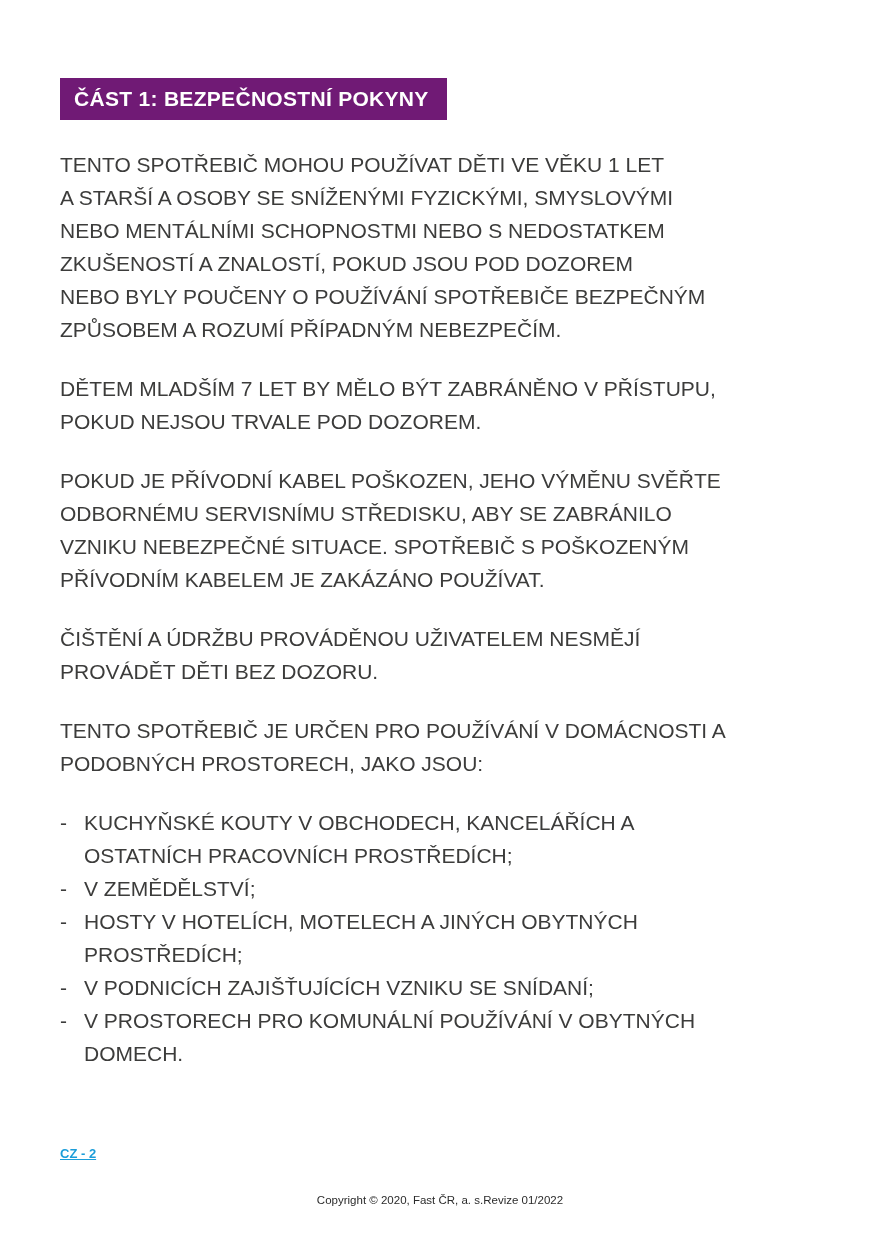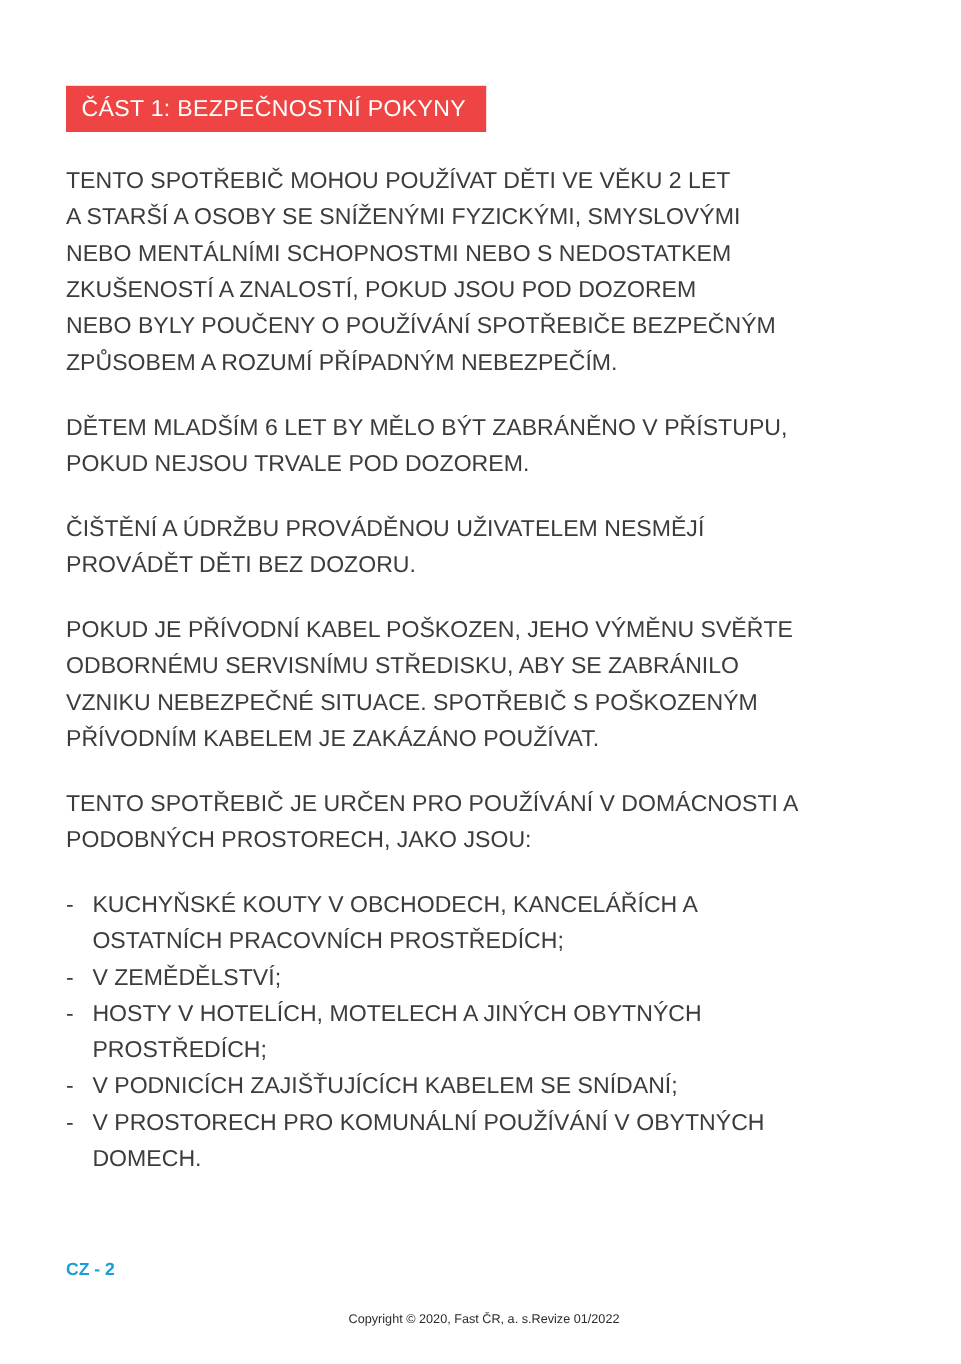--- a/index.html
+++ b/index.html
@@ -20,24 +20,24 @@
     box-sizing: border-box;
   }
   .content {
     position: absolute;
     left: 60px;
     right: 54px;
     top: 78px;
   }
   .section-badge {
     display: inline-block;
-    background: #ef4444;
+    background: #701a75;
     color: #ffffff;
     font-size: 21px;
-    font-weight: normal;
+    font-weight: bold;
     letter-spacing: 0.3px;
     padding: 9px 18px 9px 14px;
     margin: 0 0 28px 0;
     white-space: nowrap;
   }
   .body-text {
     font-size: 21px;
     line-height: 33px;
   }
   .body-text p {
@@ -59,22 +59,23 @@
   }
   .safety-list .item-text {
     flex: 1 1 auto;
     white-space: pre-line;
   }
   .footer-code {
     position: absolute;
     left: 60px;
     top: 1146px;
     color: #1b9dd9;
-    font-size: 16px;
+    font-size: 13px;
     font-weight: bold;
+    text-decoration: underline;
   }
   .footer-row {
     position: absolute;
     left: 60px;
     right: 54px;
     top: 1194px;
     display: flex;
     justify-content: center;
     font-size: 11.5px;
     color: #2b2b2b;
@@ -86,38 +87,38 @@
 <div class="page">
 
   <div class="content">
 
     <div class="section-badge">ČÁST 1: BEZPEČNOSTNÍ POKYNY</div>
 
     <div class="body-text">
 
       <div>
 
-          <p>TENTO SPOTŘEBIČ MOHOU POUŽÍVAT DĚTI VE VĚKU 2 LET
+          <p>TENTO SPOTŘEBIČ MOHOU POUŽÍVAT DĚTI VE VĚKU 1 LET
 A STARŠÍ A OSOBY SE SNÍŽENÝMI FYZICKÝMI, SMYSLOVÝMI
 NEBO MENTÁLNÍMI SCHOPNOSTMI NEBO S NEDOSTATKEM
 ZKUŠENOSTÍ A ZNALOSTÍ, POKUD JSOU POD DOZOREM
 NEBO BYLY POUČENY O POUŽÍVÁNÍ SPOTŘEBIČE BEZPEČNÝM
 ZPŮSOBEM A ROZUMÍ PŘÍPADNÝM NEBEZPEČÍM.</p>
 
 
-          <p>DĚTEM MLADŠÍM 6 LET BY MĚLO BÝT ZABRÁNĚNO V PŘÍSTUPU,
+          <p>DĚTEM MLADŠÍM 7 LET BY MĚLO BÝT ZABRÁNĚNO V PŘÍSTUPU,
 POKUD NEJSOU TRVALE POD DOZOREM.</p>
-
-          <p>ČIŠTĚNÍ A ÚDRŽBU PROVÁDĚNOU UŽIVATELEM NESMĚJÍ
-PROVÁDĚT DĚTI BEZ DOZORU.</p>
 
           <p>POKUD JE PŘÍVODNÍ KABEL POŠKOZEN, JEHO VÝMĚNU SVĚŘTE
 ODBORNÉMU SERVISNÍMU STŘEDISKU, ABY SE ZABRÁNILO
 VZNIKU NEBEZPEČNÉ SITUACE. SPOTŘEBIČ S POŠKOZENÝM
 PŘÍVODNÍM KABELEM JE ZAKÁZÁNO POUŽÍVAT.</p>
+
+          <p>ČIŠTĚNÍ A ÚDRŽBU PROVÁDĚNOU UŽIVATELEM NESMĚJÍ
+PROVÁDĚT DĚTI BEZ DOZORU.</p>
 
           <p>TENTO SPOTŘEBIČ JE URČEN PRO POUŽÍVÁNÍ V DOMÁCNOSTI A
 PODOBNÝCH PROSTORECH, JAKO JSOU:</p>
         </div>
 
       <ul class="safety-list">
 
           <li>
             <span class="dash">-</span>
             <span class="item-text">KUCHYŇSKÉ KOUTY V OBCHODECH, KANCELÁŘÍCH A
@@ -130,21 +131,21 @@
           </li>
 
           <li>
             <span class="dash">-</span>
             <span class="item-text">HOSTY V HOTELÍCH, MOTELECH A JINÝCH OBYTNÝCH
 PROSTŘEDÍCH;</span>
           </li>
 
           <li>
             <span class="dash">-</span>
-            <span class="item-text">V PODNICÍCH ZAJIŠŤUJÍCÍCH KABELEM SE SNÍDANÍ;</span>
+            <span class="item-text">V PODNICÍCH ZAJIŠŤUJÍCÍCH VZNIKU SE SNÍDANÍ;</span>
           </li>
 
           <li>
             <span class="dash">-</span>
             <span class="item-text">V PROSTORECH PRO KOMUNÁLNÍ POUŽÍVÁNÍ V OBYTNÝCH
 DOMECH.</span>
           </li>
         </ul>
 
     </div>

